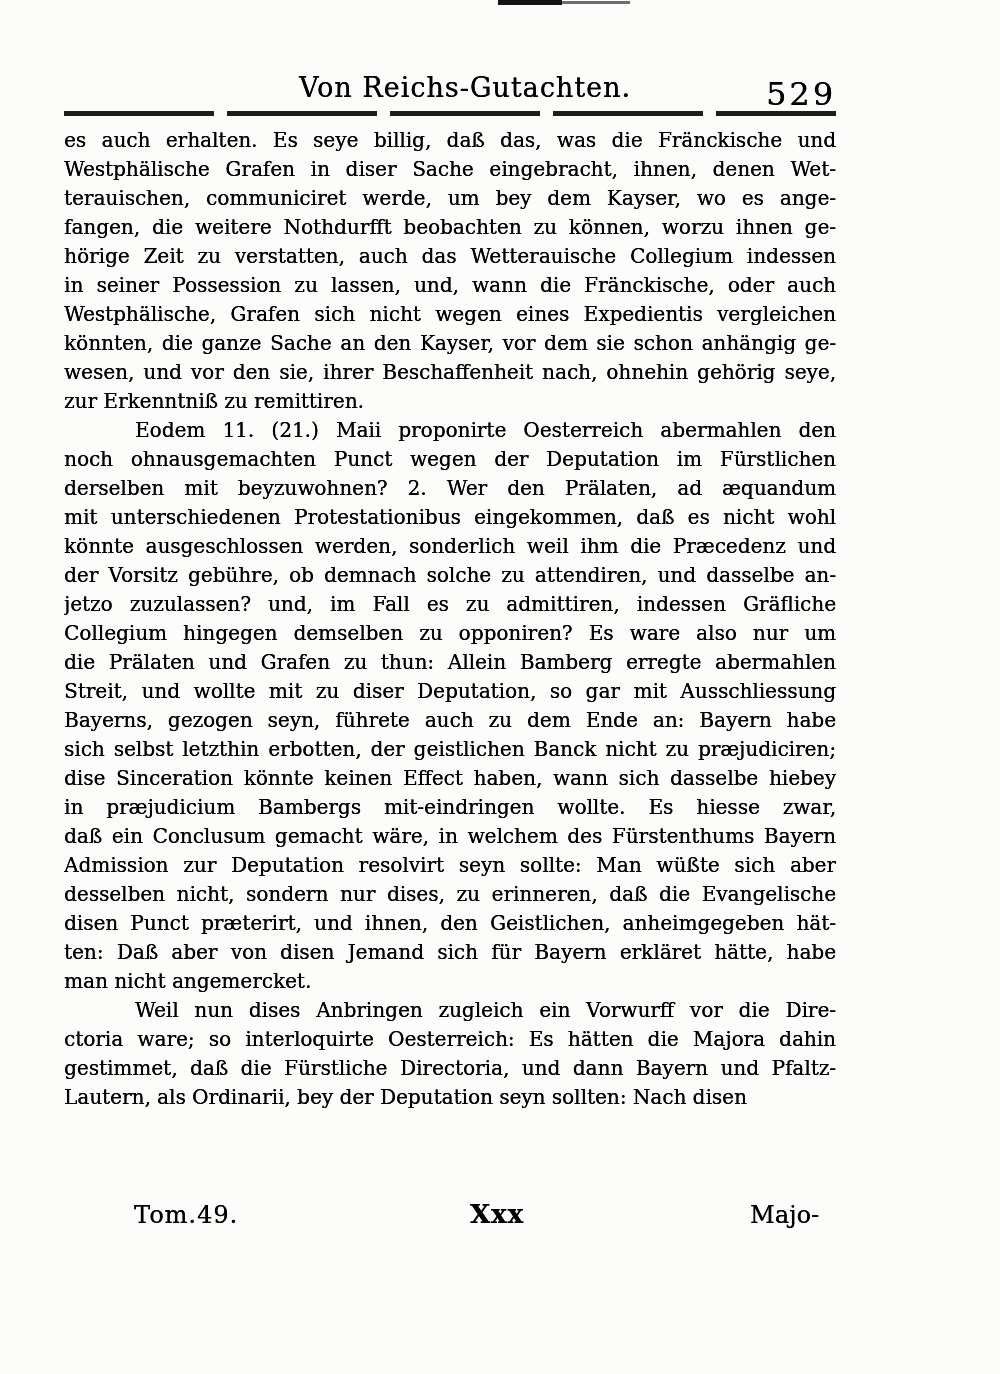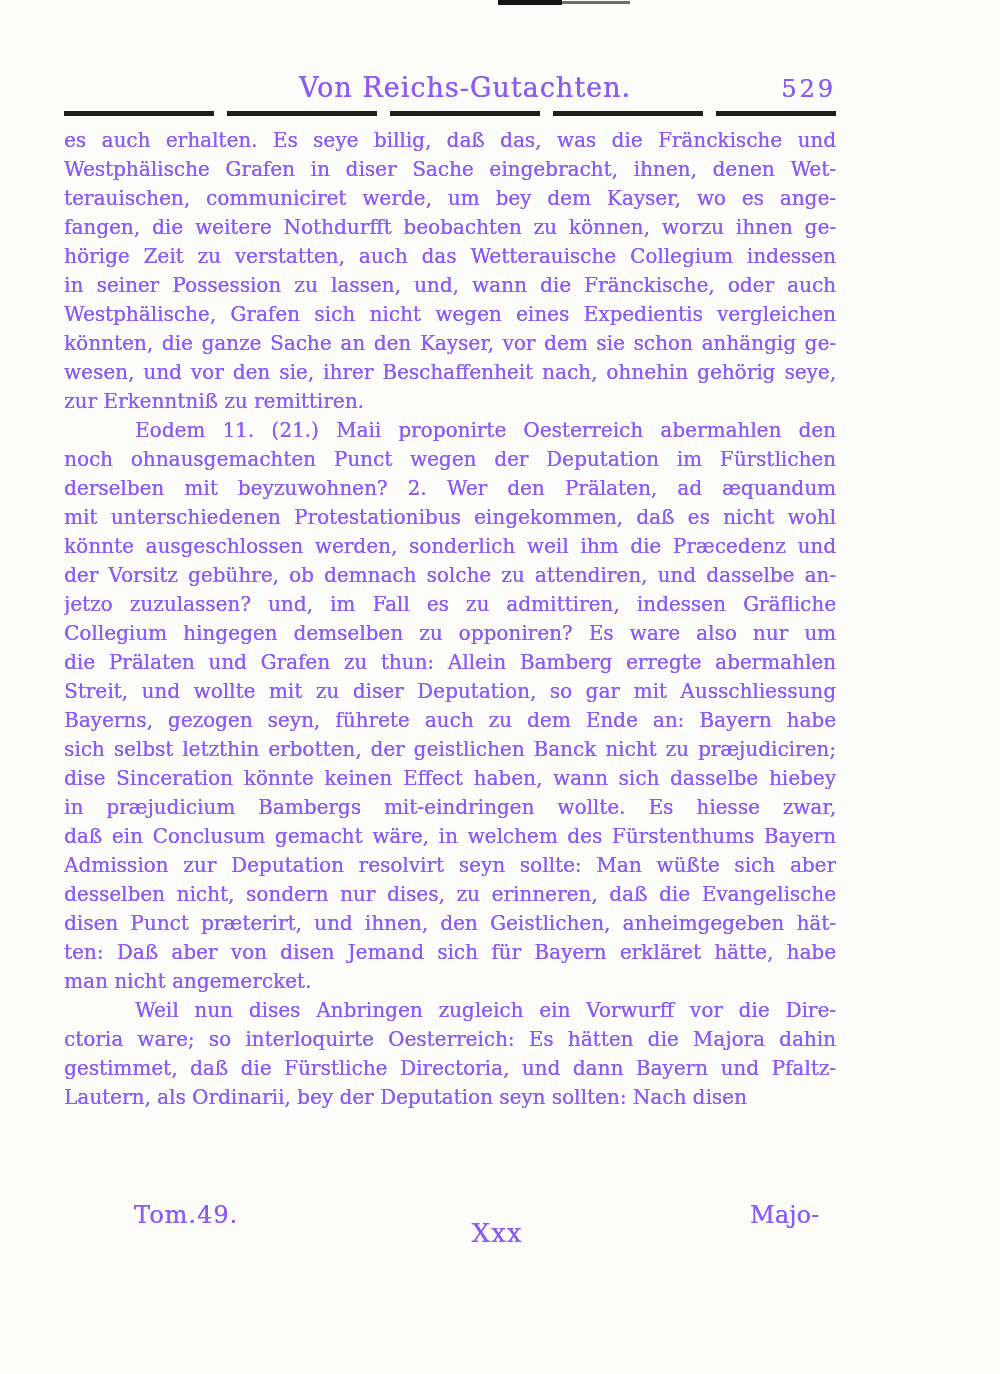--- a/index.html
+++ b/index.html
@@ -5,21 +5,21 @@
   html, body { margin: 0; padding: 0; }
   body {
     width: 1000px; height: 1374px;
     background: #ffffff;
     font-family: "DejaVu Serif", serif;
   }
   .page {
     position: absolute; left: 0; top: 0;
     width: 1000px; height: 1374px;
     background: #fcfcfb;
-    color: #8b5cf6;
+    color: #000000;
     overflow: hidden;
   }
   
   .artifact-bar {
     position: absolute; left: 498px; top: 0;
     width: 64px; height: 5px; background: #141414;
   }
   .artifact-bar-ext {
     position: absolute; left: 562px; top: 1px;
     width: 68px; height: 3px; background: #6d6d6d;
@@ -30,21 +30,21 @@
   }
   .header-title {
     position: absolute; left: calc(50% + 15px);
     transform: translateX(-50%);
     font-size: 27px; white-space: nowrap;
     letter-spacing: 1px;
     text-shadow: 0.3px 0 0 currentColor;
   }
   .page-number {
     position: absolute; right: 0; top: 3px;
-    font-size: 24px; letter-spacing: 3px;
+    font-size: 32px; letter-spacing: 3px;
     text-shadow: 0.3px 0 0 currentColor;
   }
   
   .rule {
     position: absolute; top: 111px; left: 64px;
     width: 772px; height: 5px;
     background: repeating-linear-gradient(90deg,
       #221d18 0px, #221d18 150px,
       rgba(34,29,24,0) 150px, rgba(34,29,24,0) 163px);
   }
@@ -64,21 +64,21 @@
   .footer {
     position: absolute; top: 1199px; left: 64px;
     width: 772px; height: 36px;
     font-size: 24px;
     text-shadow: 0.25px 0 0 currentColor;
   }
   .footer-volume { position: absolute; left: 70px; top: 2px; letter-spacing: 1px; }
   .footer-signature {
     position: absolute; left: calc(50% + 47px); top: 0;
     transform: translateX(-50%);
-    font-size: 26px; font-weight: normal; letter-spacing: 1px; margin-top: 19px;
+    font-size: 26px; font-weight: bold; letter-spacing: 1px;
   }
   .footer-catchword { position: absolute; right: 17px; top: 2px; margin-left: 40px; }
 </style>
 </head>
 <body>
 
 <div class="page">
 
   <div class="artifact-bar"></div>
   <div class="artifact-bar-ext"></div>

